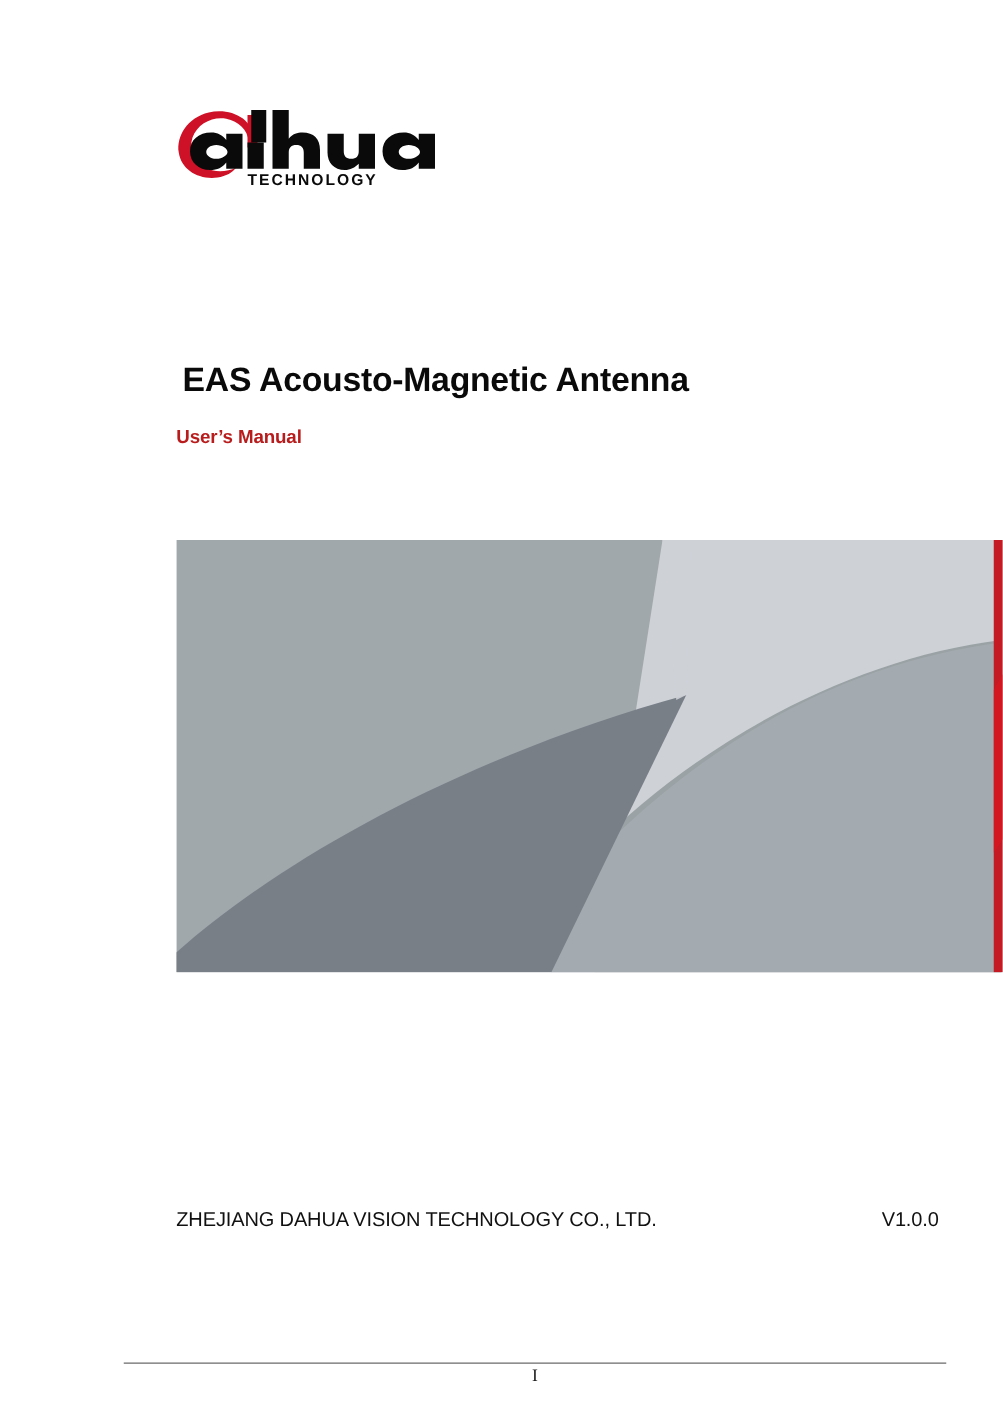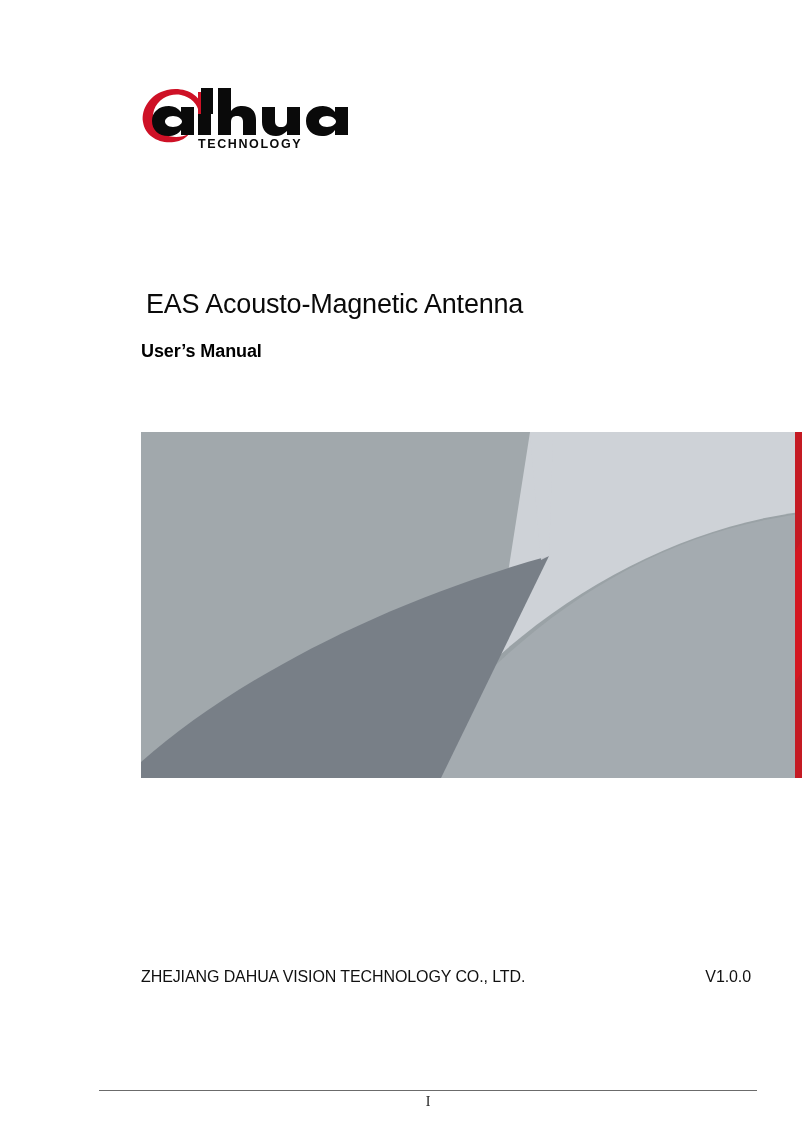--- a/index.html
+++ b/index.html
@@ -34,33 +34,33 @@
   .logo-svg {
     display: block;
   }
 
   
   .title-main {
     position: absolute;
     left: 119px;
     top: 289px;
     font-size: 27px;
-    font-weight: normal;
+    font-weight: bold;
     letter-spacing: -0.2px;
     color: #0a0a0a;
     white-space: nowrap;
   }
   .title-sub {
     position: absolute;
     left: 114px;
     top: 341px;
-    font-size: 18px;
+    font-size: 15px;
     font-weight: bold;
     letter-spacing: -0.1px;
-    color: #000000;
+    color: #b91c1c;
     white-space: nowrap;
   }
 
   
   .cover-image {
     position: absolute;
     left: 114px;
     top: 432px;
     width: 688px;
     height: 346px;

